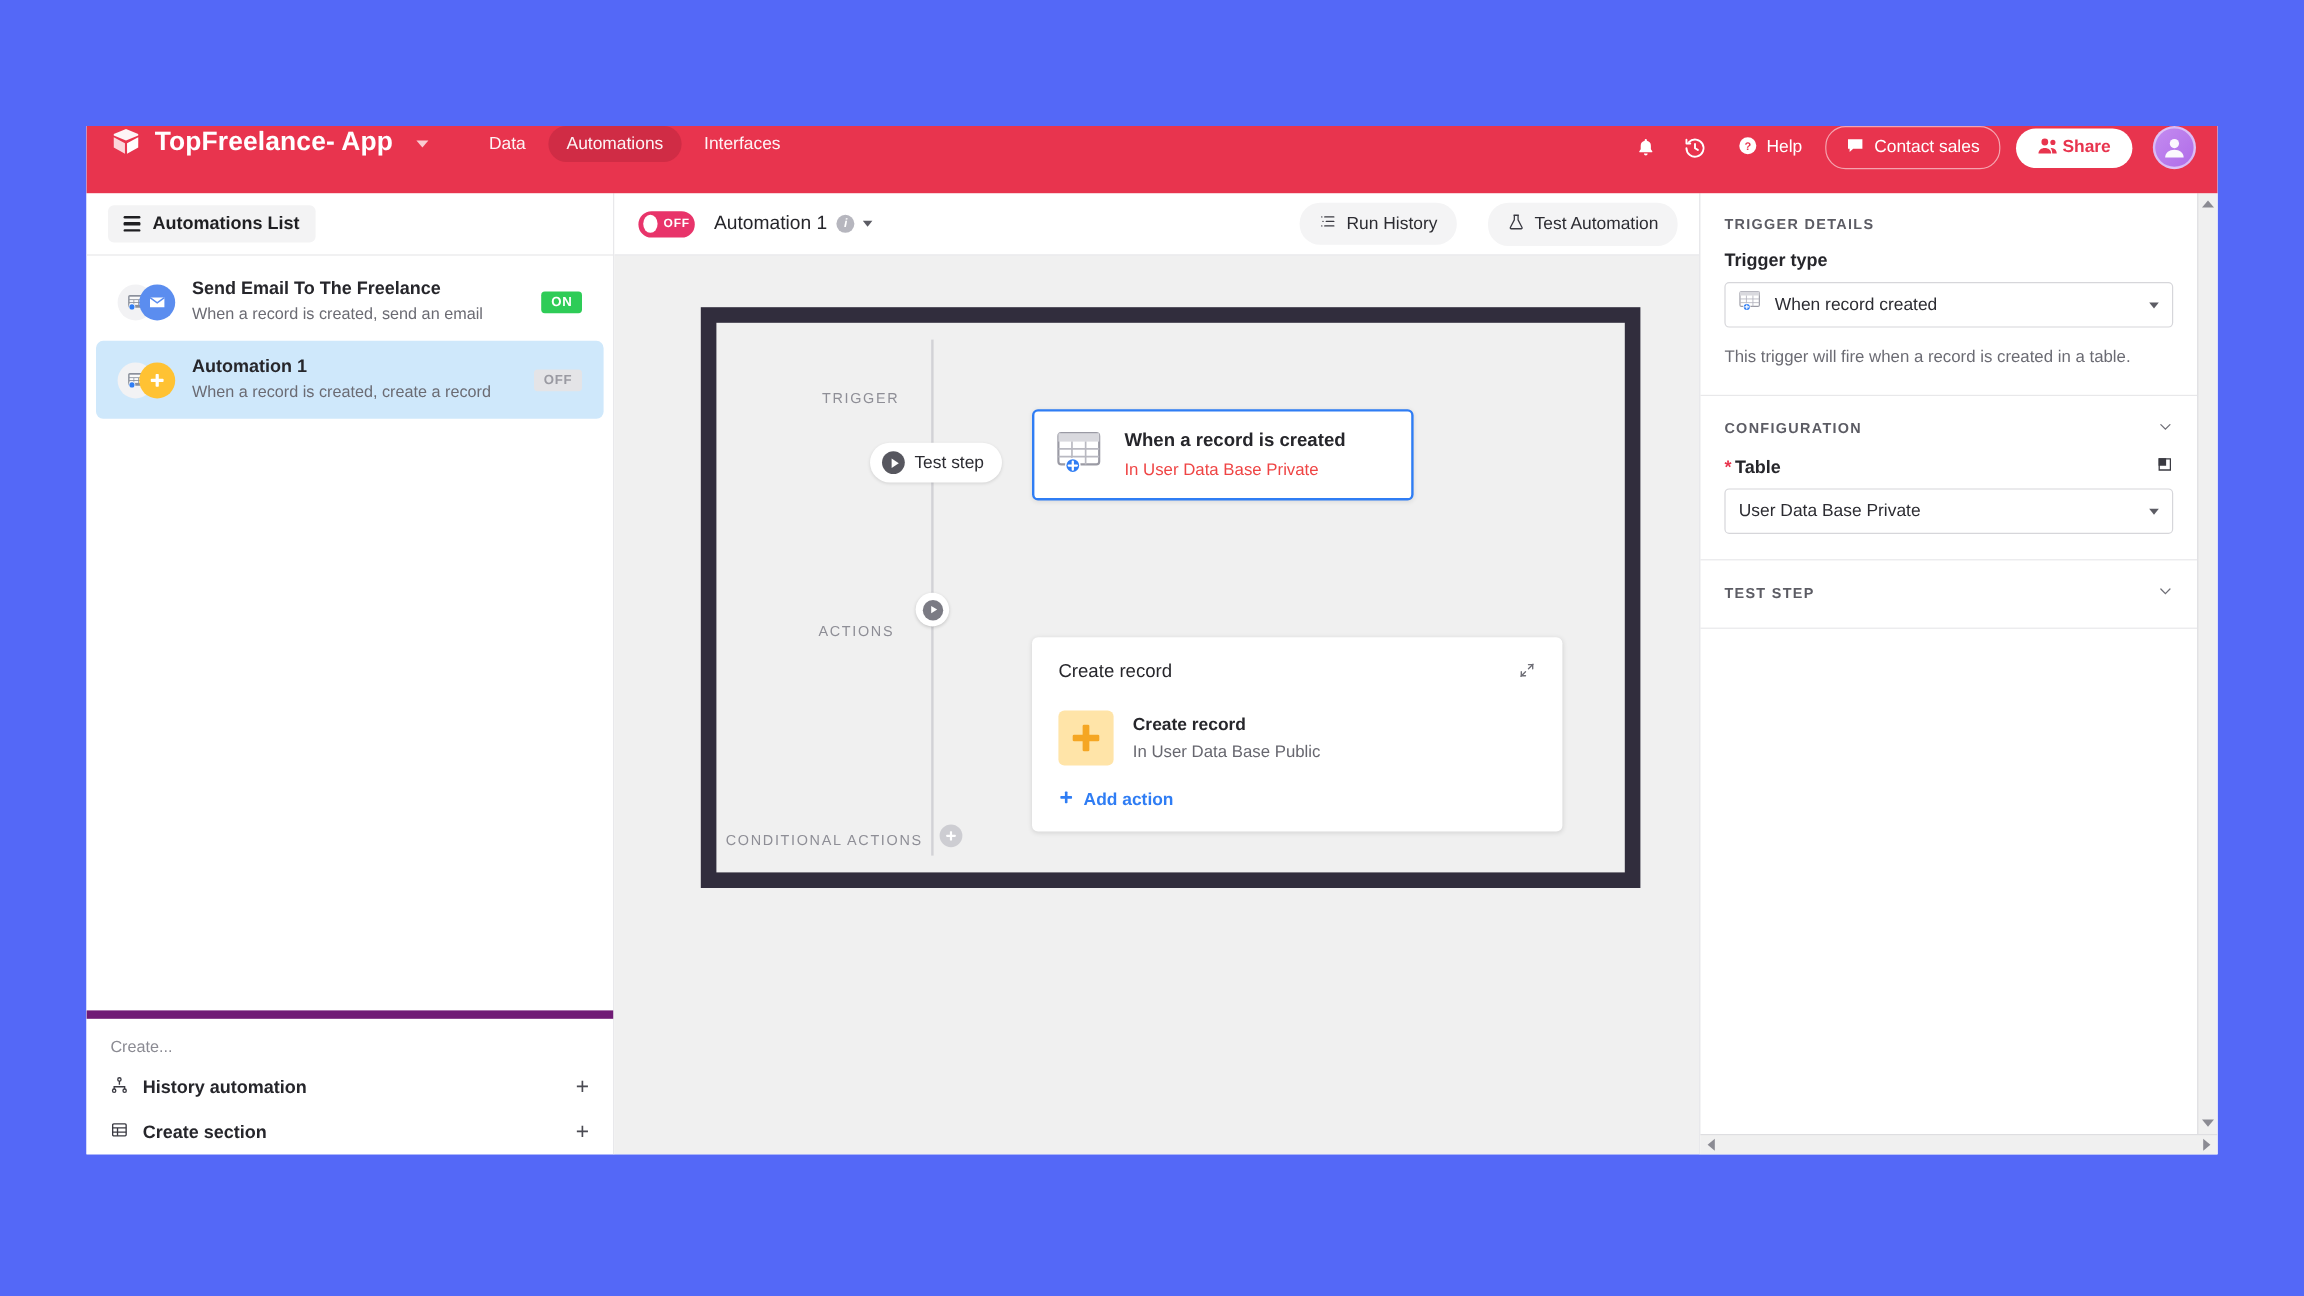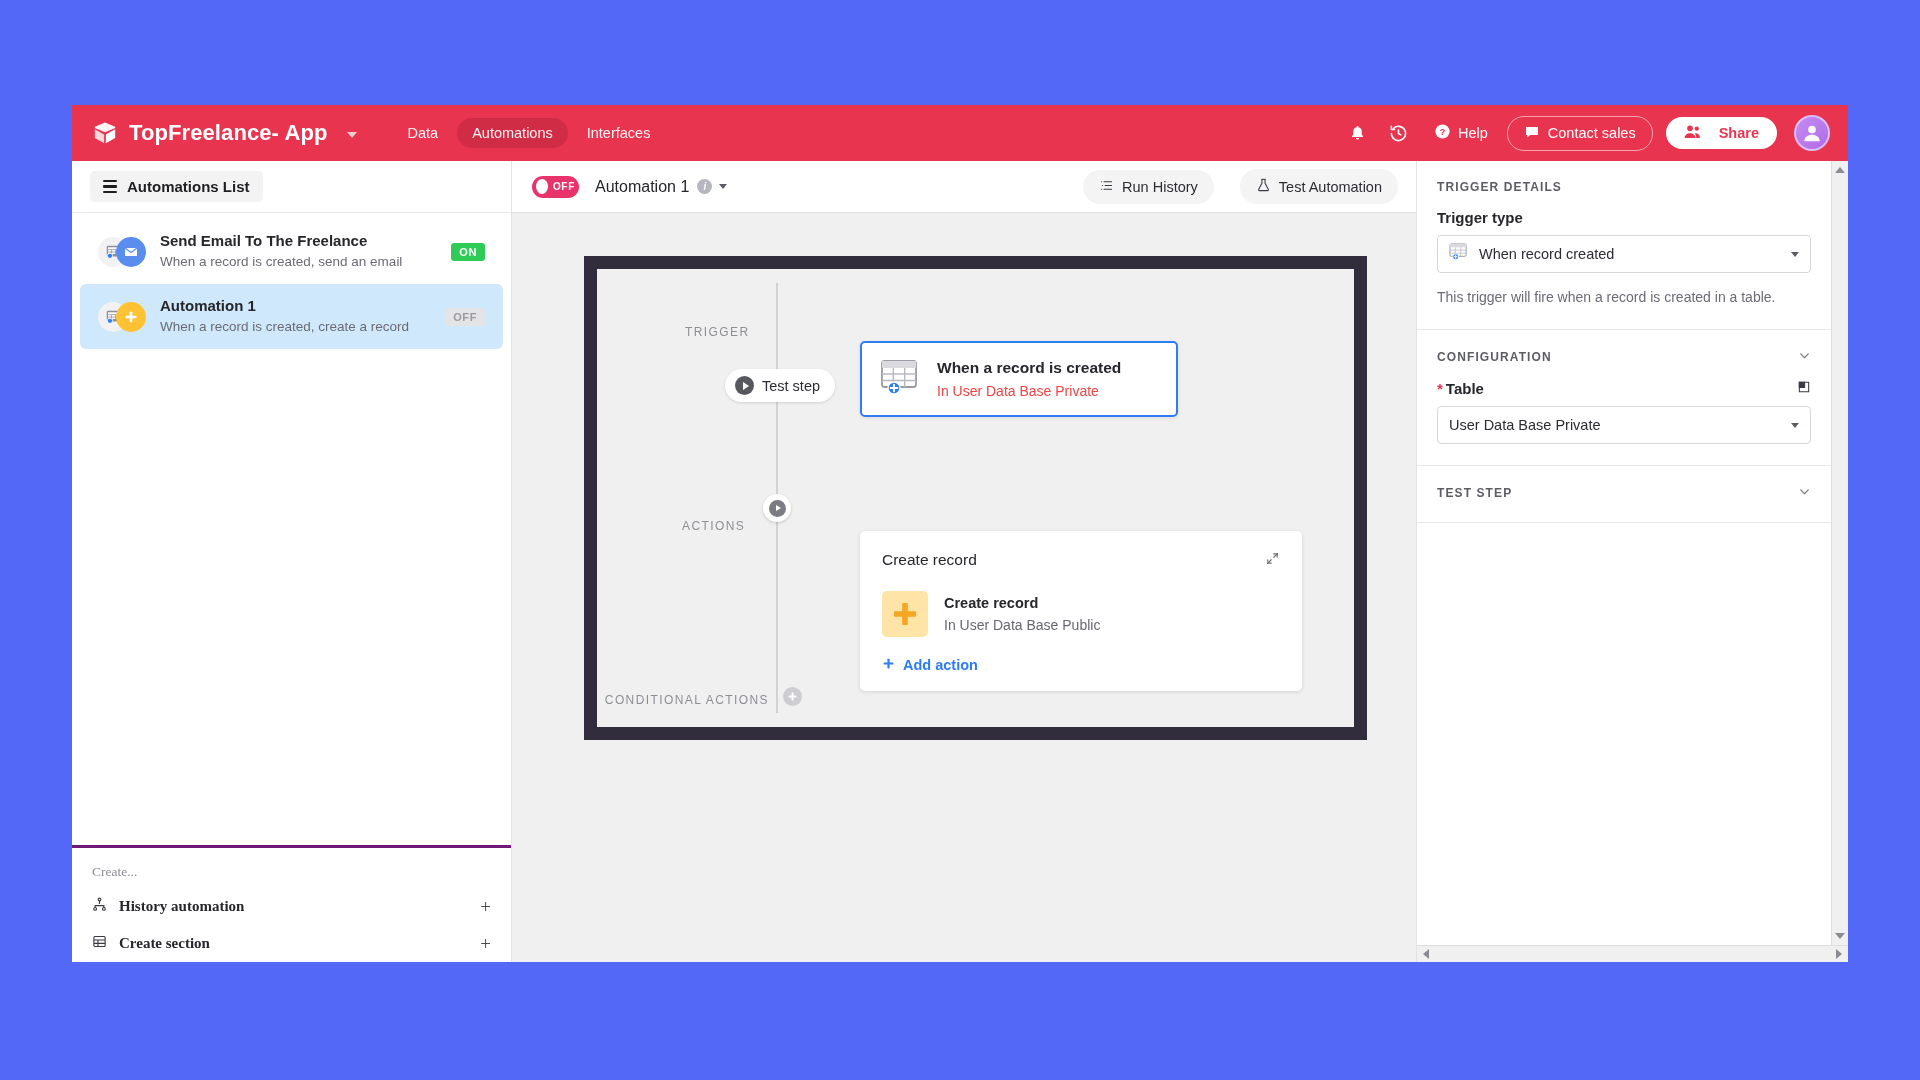--- a/index.html
+++ b/index.html
@@ -9,21 +9,21 @@
     font-family:"Liberation Sans", sans-serif;
     -webkit-font-smoothing:antialiased;
   }
   .app {
     position:absolute; left:72px; top:105px; width:1776px; height:857px;
     background:#ffffff; overflow:hidden; display:flex; flex-direction:column;
   }
 
   
   .topbar {
-    height:56px; background:#e8344e; display:flex; align-items:center;
+    height:56px; background:#e8344e; display:flex; align-items:flex-start;
     padding:0 18px 0 20px; flex:0 0 56px; position:relative;
   }
   .brand { display:flex; align-items:center; gap:11px; }
   .logo-ic { width:26px; height:26px; display:block; }
   .brand-name { color:#fff; font-size:22px; font-weight:bold; letter-spacing:.1px; }
   .caret-dn {
     width:0;height:0;border-left:5px solid transparent;border-right:5px solid transparent;
     border-top:6px solid rgba(255,255,255,.75); margin-left:8px; margin-top:3px;
   }
   .nav { display:flex; align-items:center; gap:4px; margin-left:36px; }
@@ -40,21 +40,21 @@
   .help-btn {
     display:flex;align-items:center;gap:7px;color:#fff;font-size:14.5px;
     padding:7px 12px;border-radius:16px;cursor:pointer;
   }
   .pill-outline {
     display:flex;align-items:center;gap:8px;color:#fff;font-size:14.5px;
     padding:7px 16px;border-radius:17px;border:1px solid rgba(255,255,255,.55);
     cursor:pointer;white-space:nowrap;
   }
   .pill-white {
-    display:flex;align-items:center;gap:18px;color:#e8344e;font-size:14.5px;font-weight:bold;
+    display:flex;align-items:center;gap:4px;color:#e8344e;font-size:14.5px;font-weight:bold;
     background:#fff;padding:7px 18px;border-radius:17px;cursor:pointer;white-space:nowrap;
     margin-left:6px;
   }
   .avatar {
     width:36px;height:36px;border-radius:50%;margin-left:10px;cursor:pointer;
     background:linear-gradient(135deg,#c38bf0,#b06ce8);
     display:flex;align-items:center;justify-content:center;
     border:2px solid rgba(255,255,255,.5);
   }
 
@@ -93,21 +93,21 @@
   .auto-title { font-size:15px; font-weight:bold; color:#26262b; line-height:1.35; }
   .auto-sub { font-size:13.5px; color:#6b6b73; line-height:1.4; margin-top:2px; }
   .badge-on {
     background:#2ecc57;color:#fff;font-size:11px;font-weight:bold;letter-spacing:.6px;
     padding:3px 8px;border-radius:3px;
   }
   .badge-off {
     background:#e4e4e7;color:#9a9aa2;font-size:11px;font-weight:bold;letter-spacing:.6px;
     padding:3px 8px;border-radius:3px;
   }
-  .sb-foot { border-top:3px solid #701a75; padding:10px 0 0 0; flex:0 0 auto;font-family:Liberation Serif, serif; }
+  .sb-foot { border-top:7px solid #701a75; padding:10px 0 0 0; flex:0 0 auto; }
   .foot-label { font-size:13.5px;color:#8b8b93;padding:6px 20px 8px; }
   .foot-row {
     display:flex;align-items:center;padding:9px 20px;cursor:pointer;font-size:15px;
     color:#26262b;font-weight:bold;gap:12px;
   }
   .foot-row .plus { margin-left:auto;font-size:19px;color:#4a4a52;font-weight:normal;line-height:1; }
   .sb-suggest { border-top:1px solid #e5e5e8; margin-top:8px;
     padding:16px 20px; display:flex; align-items:center; gap:10px; cursor:pointer; }
   .sb-suggest span { font-size:15px; color:#5c5c64; }
   .tri-r { width:0;height:0;border-top:4.5px solid transparent;border-bottom:4.5px solid transparent;

